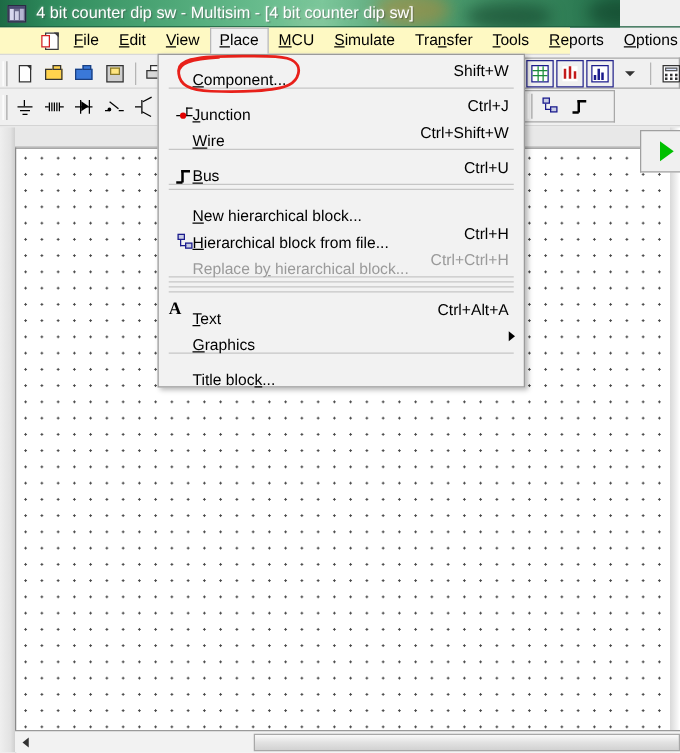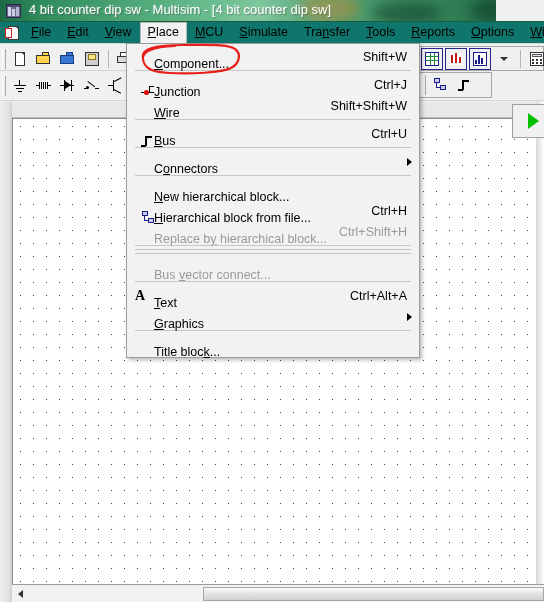--- a/index.html
+++ b/index.html
@@ -50,24 +50,24 @@
     font-size: 13px; color: #ffffff; white-space: nowrap;
     text-shadow: 0 0 3px rgba(255,255,255,.35), 1px 1px 1px rgba(0,0,0,.35);
   }
   #title-sep {
     position: absolute; left: 0; top: 21px; width: 544px; height: 1px;
     background: #1a5c3c;
   }
 
   
   #menubar {
-    position: absolute; left: 0; top: 22px; width: 544px; height: 22px;
-    background: #0f766e;
+    position: absolute; left: 0; top: 22px; width: 456px; height: 22px;
+    background: #fef9c3;
     border-bottom: 1px solid #d8d8d8;
-    display: flex; align-items: center;
+    display: flex; align-items: center; padding-left: 28px;
   }
   #mdi-doc-icon {
     position: relative; width: 20px; height: 18px; margin-left: 3px;
     flex: 0 0 auto;
   }
   #mdi-doc-icon .page {
     position: absolute; left: 5px; top: 2px; width: 11px; height: 14px;
     background: #ffffff; border: 1px solid #3a3a3a;
   }
   #mdi-doc-icon .fold {
@@ -507,71 +507,56 @@
           <span><span class="jct"><b class="hl"></b><b class="ar"></b><b class="ar2"></b><b class="dot"></b></span></span>
         </span>
         <span class="label"><u>J</u>unction</span>
         <span class="accel">Ctrl+J</span>
       </div>
       <div class="mrow">
         <span class="gutter">
           <span></span>
         </span>
         <span class="label"><u>W</u>ire</span>
-        <span class="accel">Shift+Shift+W</span>
+        <span class="accel">Ctrl+Shift+W</span>
       </div>
       <div class="msep"></div>
       <div class="mrow">
         <span class="gutter">
           <span><span class="busg"><b class="h1"></b><b class="v1"></b><b class="h2"></b></span></span>
         </span>
         <span class="label"><u>B</u>us</span>
         <span class="accel">Ctrl+U</span>
       </div>
       <div class="msep"></div>
-      <div class="mrow">
-        <span class="gutter">
-          <span></span>
-        </span>
-        <span class="label">C<u>o</u>nnectors</span>
-        <span class="accel"></span>
-        <span class="submark"></span>
-      </div>
       <div class="msep"></div>
       <div class="mrow">
         <span class="gutter">
           <span></span>
         </span>
         <span class="label"><u>N</u>ew hierarchical block...</span>
         <span class="accel"></span>
       </div>
       <div class="mrow">
         <span class="gutter">
           <span><span class="hb"><span class="n n1"></span><span class="n n2"></span><span class="l l1"></span><span class="l l2"></span></span></span>
         </span>
         <span class="label"><u>H</u>ierarchical block from file...</span>
         <span class="accel">Ctrl+H</span>
       </div>
       <div class="mrow disabled">
         <span class="gutter">
           <span></span>
         </span>
         <span class="label">Replace b<u>y</u> hierarchical block...</span>
-        <span class="accel">Ctrl+Shift+H</span>
-      </div>
-      <div class="msep"></div>
-      <div class="msep"></div>
-      <div class="msep"></div>
-      <div class="mrow disabled">
-        <span class="gutter">
-          <span></span>
-        </span>
-        <span class="label">Bus <u>v</u>ector connect...</span>
-        <span class="accel"></span>
-      </div>
+        <span class="accel">Ctrl+Ctrl+H</span>
+      </div>
+      <div class="msep"></div>
+      <div class="msep"></div>
+      <div class="msep"></div>
       <div class="msep"></div>
       <div class="mrow">
         <span class="gutter">
           <span><span style="font-family:'Liberation Serif',serif;font-weight:bold;font-size:14px;line-height:14px;">A</span></span>
         </span>
         <span class="label"><u>T</u>ext</span>
         <span class="accel">Ctrl+Alt+A</span>
       </div>
       <div class="mrow">
         <span class="gutter">

